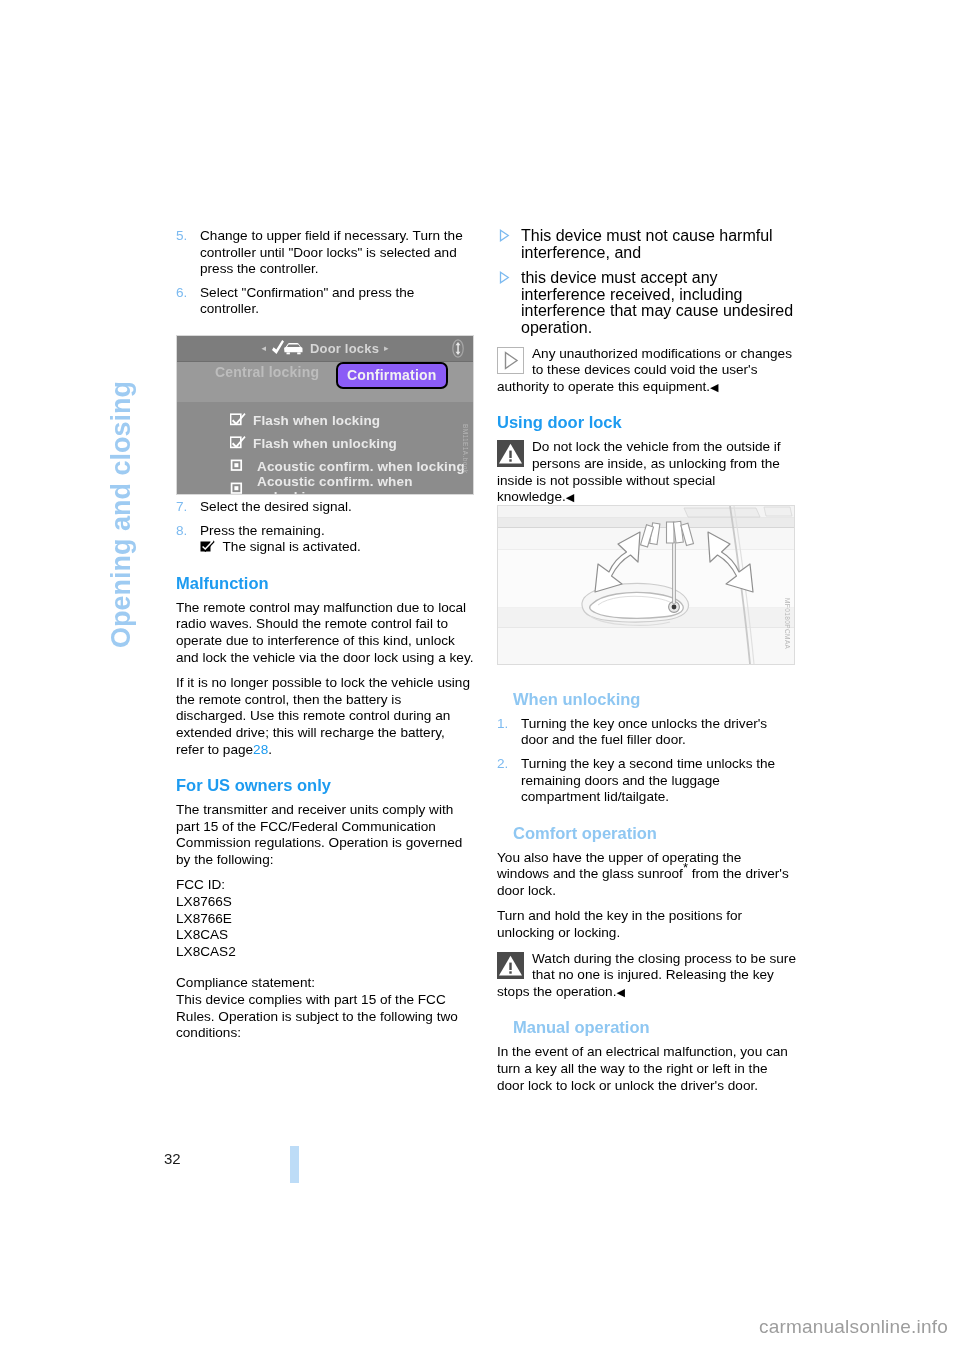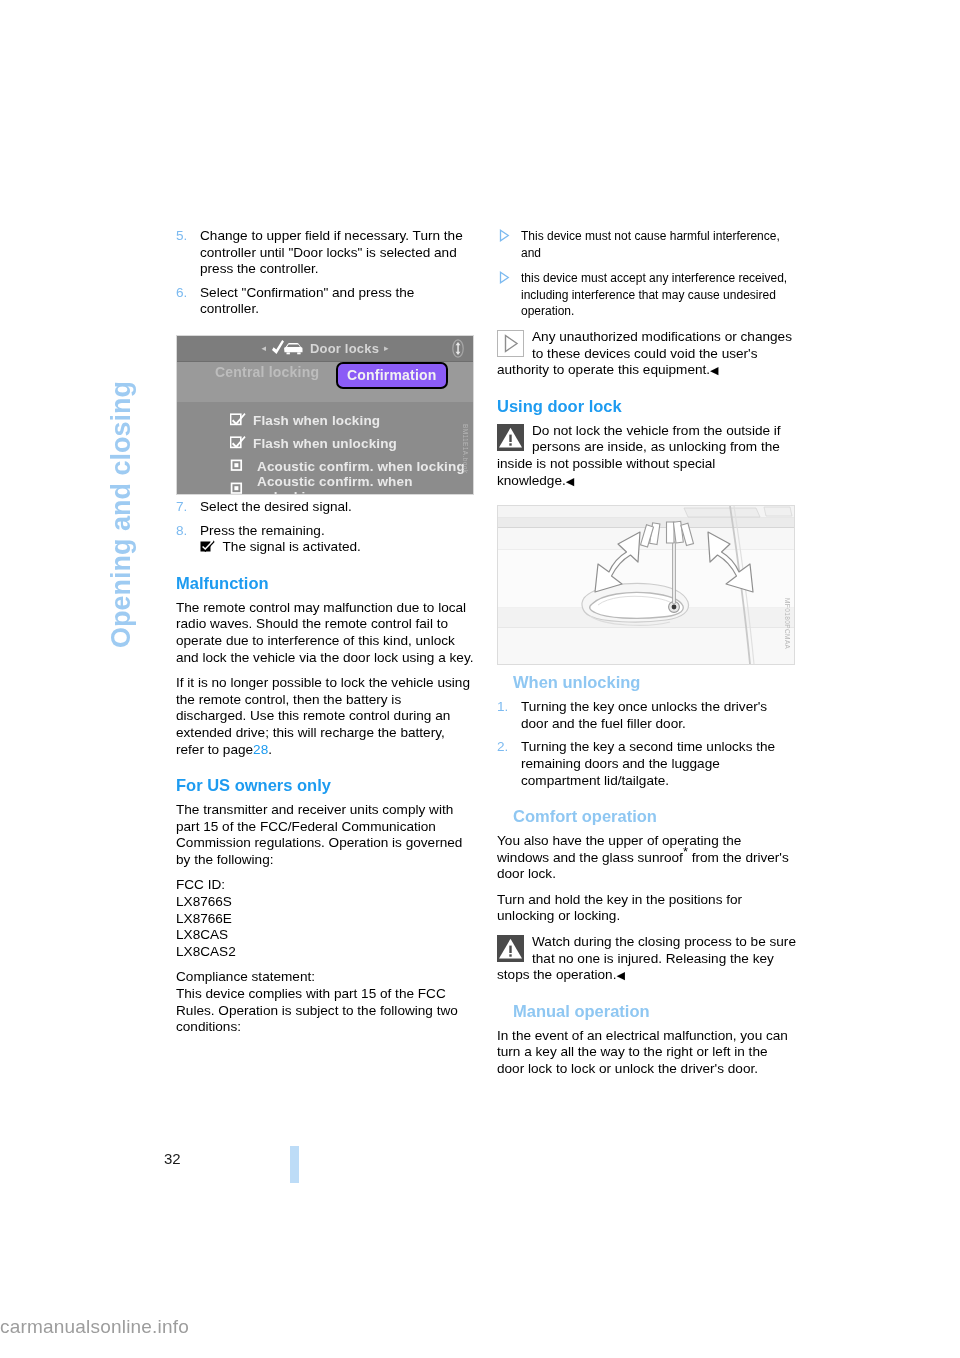--- a/index.html
+++ b/index.html
@@ -50,21 +50,21 @@
   }
   ol.steps li .num{
     position:absolute;left:0;top:0;
     color:#7cbaf0;font-size:13.6px;
   }
 
   
   ul.tri{list-style:none;margin:0;padding:0;}
   ul.tri li{
     position:relative;padding-left:24px;
-    font-size:12px;line-height:16.6px;margin-bottom:9px;
+    font-size:16px;line-height:16.6px;margin-bottom:9px;
   }
   ul.tri li .tri-mark{
     position:absolute;left:2px;top:1px;
     width:11px;height:13px;
   }
 
   
   .noteblock{position:relative;font-size:13.6px;line-height:16.6px;margin:0 0 9px 0;}
   .noteblock .nb-icon{
     float:left;width:27px;height:27px;margin:1px 8px 0 0;
@@ -162,20 +162,21 @@
   .pagenum{
     position:absolute;left:164px;top:1150px;
     font-size:15px;color:#1a1a1a;
   }
   .pagebar{
     position:absolute;left:290px;top:1146px;
     width:9px;height:37px;background:#bddcf7;
   }
   .watermark{
     position:absolute;left:0;top:1316px;width:948px;
+    text-align:right;
     font-size:19px;color:#9d9d9d;letter-spacing:.2px;
   }
 </style>
 </head>
 <body>
 
 <div class="page">
 
   <div class="chapter-title-pos">
     <div class="chapter-rot">Opening and closing</div>
@@ -217,21 +218,21 @@
     </ol>
 
     <h2 class="section blue-strong">Malfunction</h2>
     <p>The remote control may malfunction due to local radio waves. Should the remote control fail to operate due to interference of this kind, unlock and lock the vehicle via the door lock using a key.</p>
     <p>
       <span>If it is no longer possible to lock the vehicle using the remote control, then the battery is discharged. Use this remote control during an extended drive; this will recharge the battery, refer to page</span><span class="pageref">28</span><span>.</span>
     </p>
 
     <h2 class="section blue-strong">For US owners only</h2>
     <p>The transmitter and receiver units comply with part 15 of the FCC/Federal Communication Commission regulations. Operation is governed by the following:</p>
-    <p style="margin-bottom:9px;">
+    <p style="margin-bottom:15px;">
       <span>FCC ID:</span><br>
       <span>LX8766S</span><br>
       <span>LX8766E</span><br>
       <span>LX8CAS</span><br>
       <span>LX8CAS2</span>
     </p>
     <p>
       <span>Compliance statement:</span><br>
       <span>This device complies with part 15 of the FCC Rules. Operation is subject to the following two conditions:</span>
     </p>

